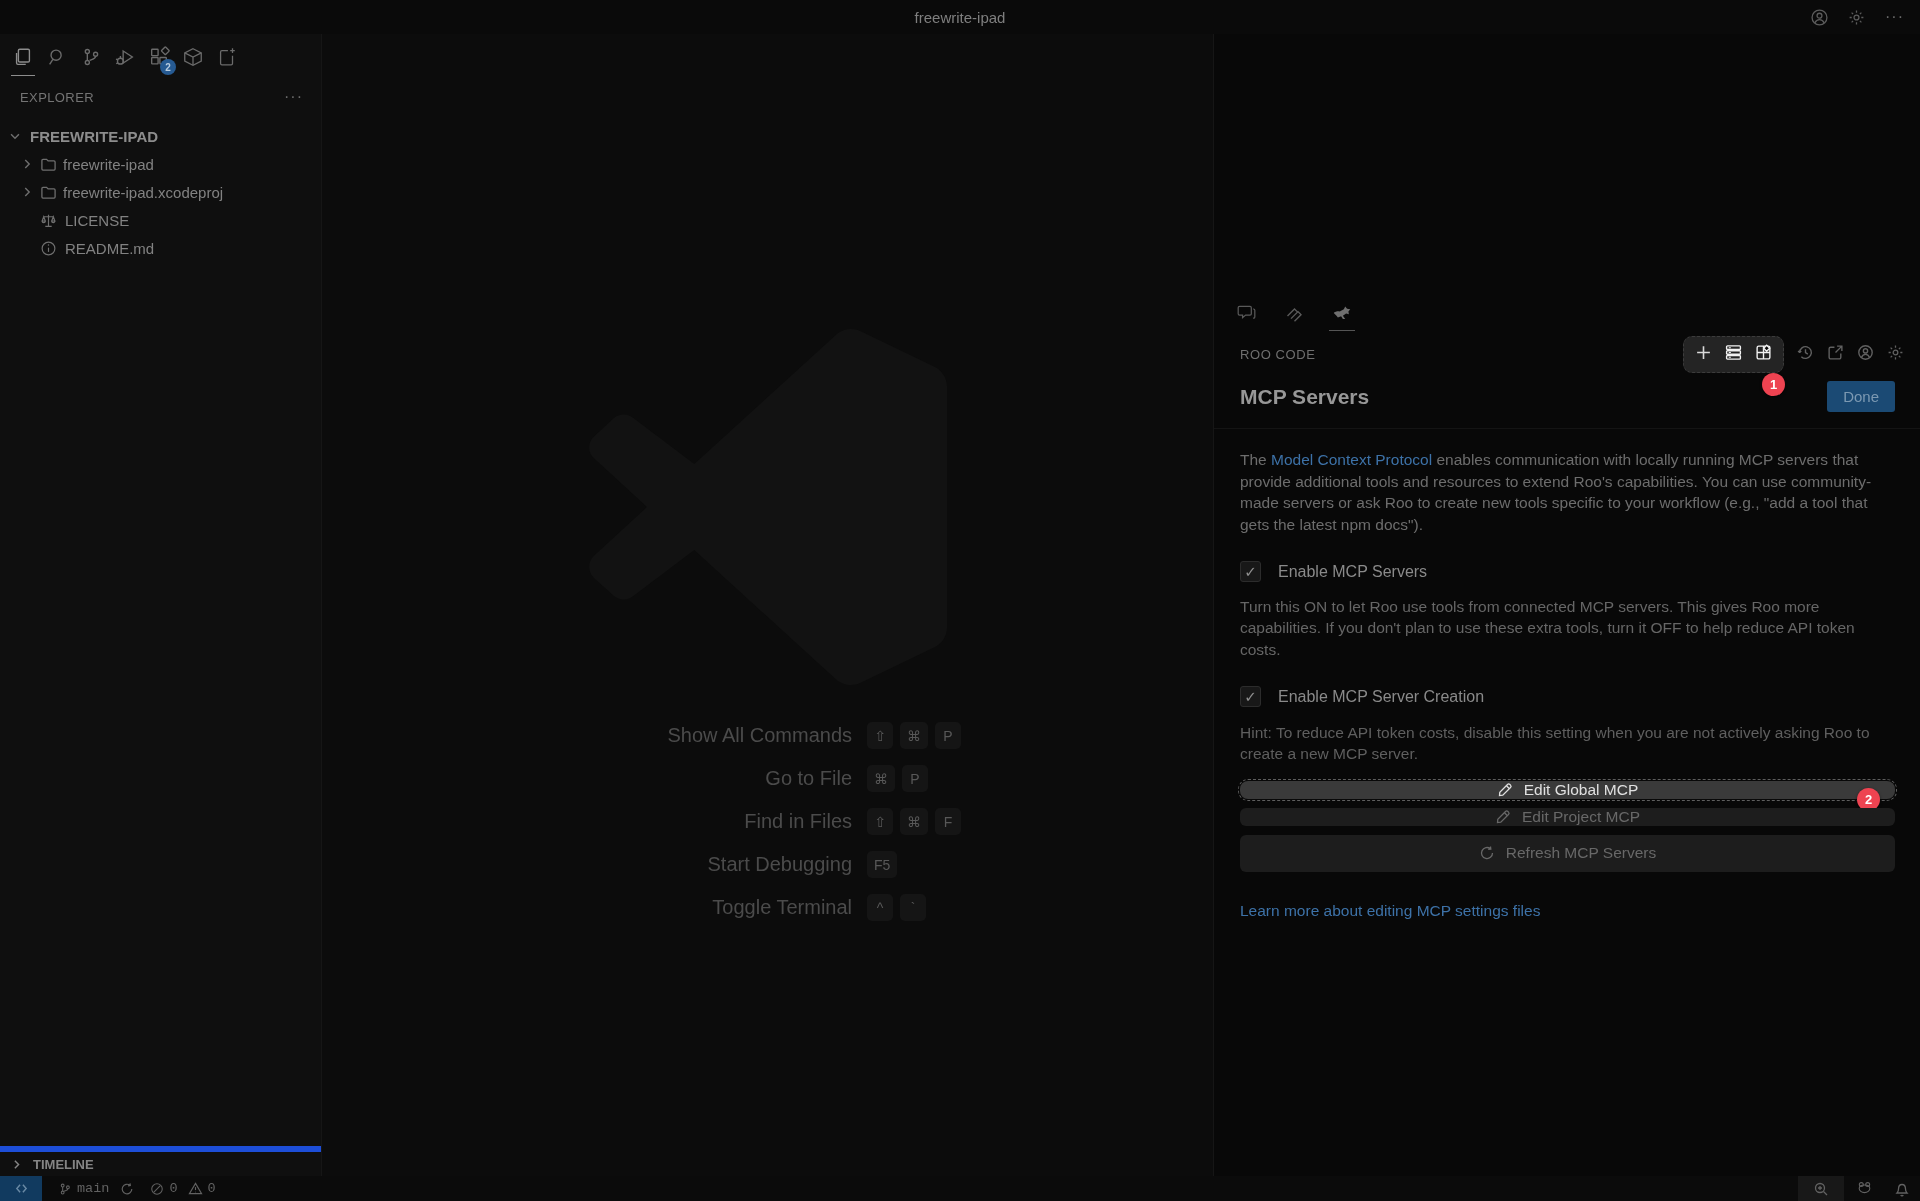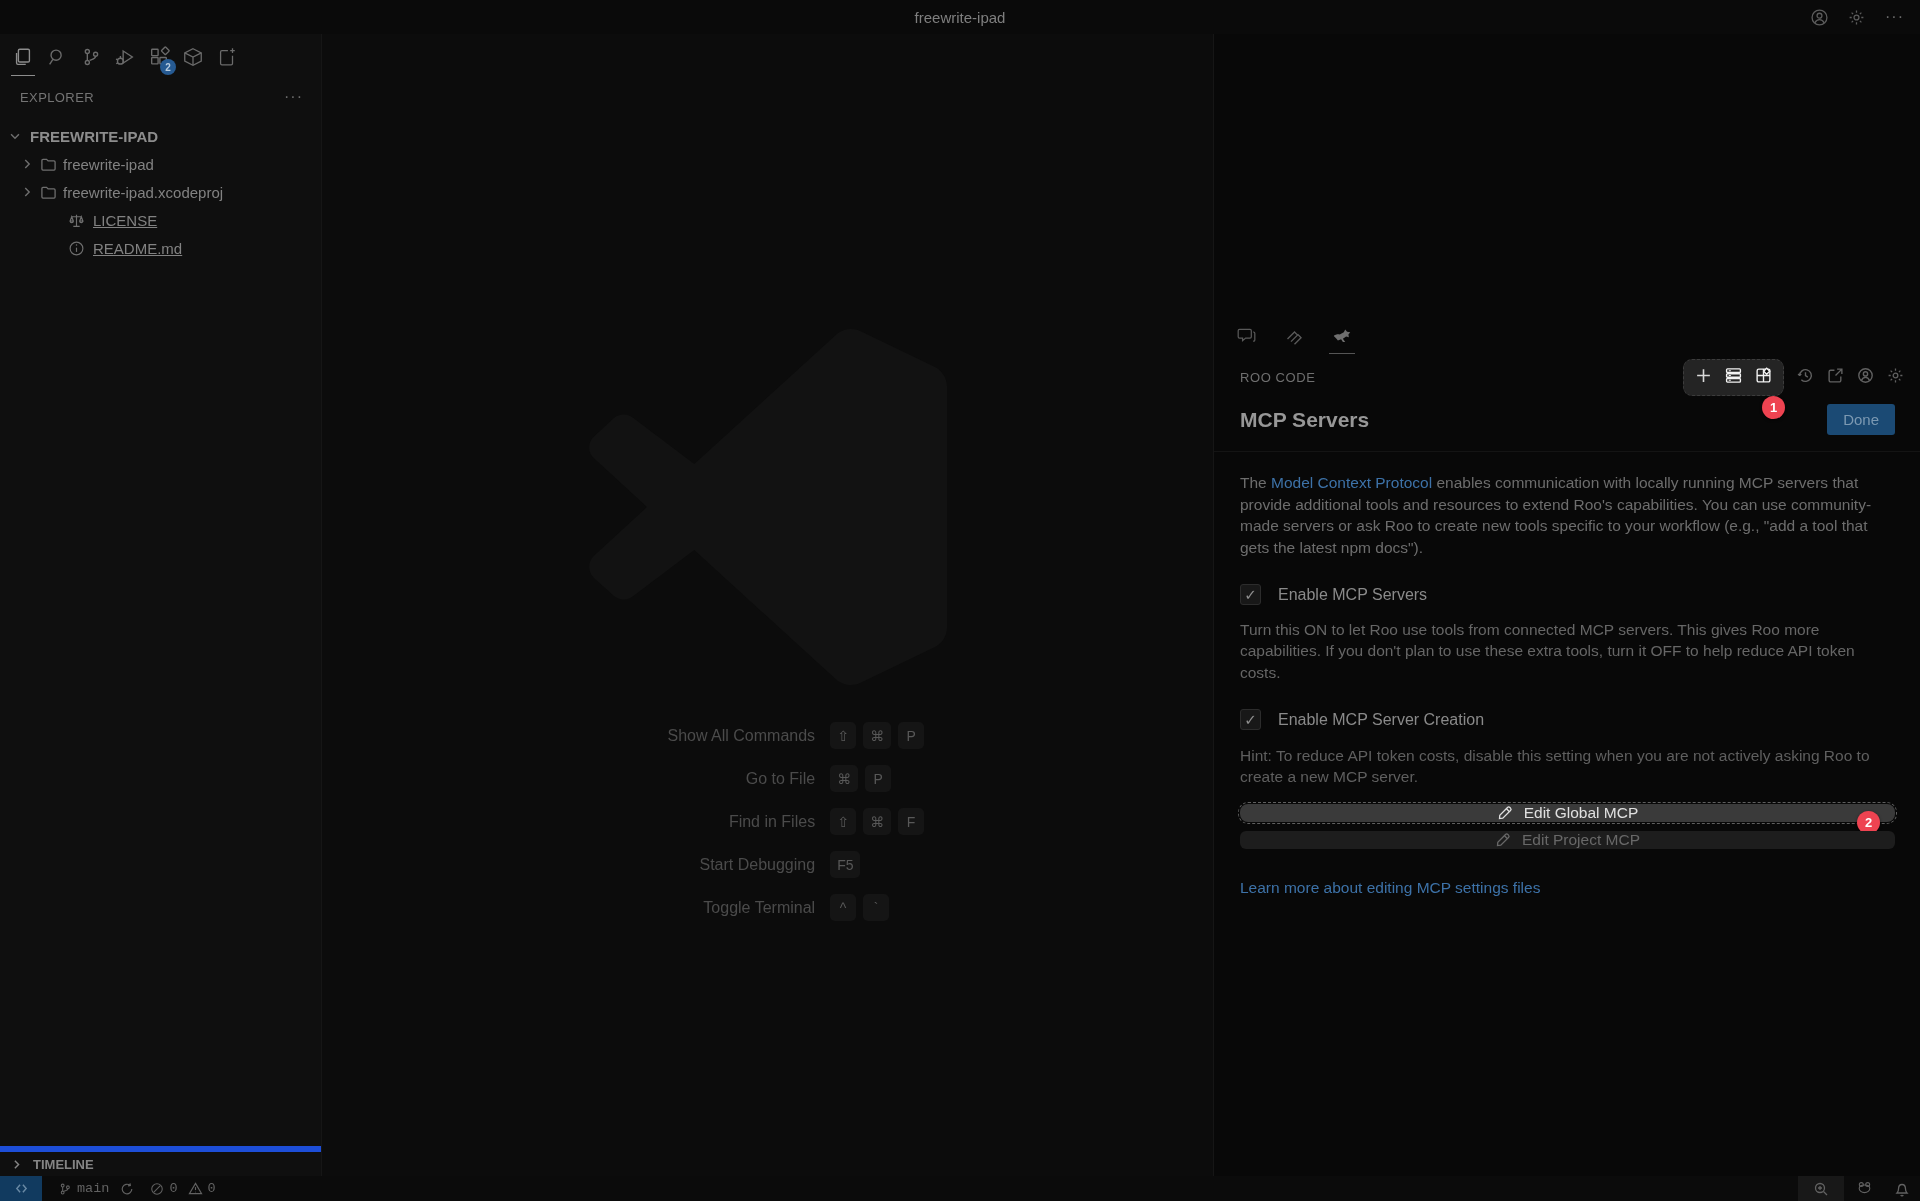--- a/index.html
+++ b/index.html
@@ -32,34 +32,34 @@
 
   .explorer-header { height:34px; display:flex; align-items:center; padding:0 18px 0 20px;
                      color:#747474; font-size:13px; letter-spacing:.4px; }
   .explorer-header .spacer { flex:1; }
   .more-dots { color:#6a6a6a; font-size:16px; letter-spacing:1px; }
 
   .tree { font-size:15px; color:#828282; margin-top:8px; }
   .tree-row { height:28px; display:flex; align-items:center; }
   .tree-root { font-weight:700; color:#8d8d8d; padding-left:8px; gap:8px; }
   .tree-folder { padding-left:20px; gap:6px; }
-  .tree-file { padding-left:68px; gap:8px;text-decoration:underline; }
+  .tree-file { padding-left:40px; gap:8px; }
   .tree-row .glyph { color:#6f6f6f; display:flex; align-items:center; }
 
   .timeline { position:absolute; left:0; right:0; bottom:0; height:30px;
               border-top:6px solid #1d4ed8; display:flex; align-items:center;
               gap:10px; padding-left:10px; color:#858585; font-size:13px; font-weight:700; }
 
   
   .editor { flex:1; background:#0c0c0c; position:relative; overflow:hidden; }
   .watermark { position:absolute; top:294px; left:50%; transform:translateX(-50%); }
   .shortcuts { position:absolute; top:688px; left:50%; transform:translateX(-100px);
                display:grid; grid-template-columns:max-content max-content;
                column-gap:15px; row-gap:16px; align-items:center; width:600px; }
-  .sc-label { justify-self:end; color:#4b4b4b; font-size:16px; }
+  .sc-label { justify-self:end; color:#4b4b4b; font-size:20px; }
   .sc-keys { display:flex; gap:7px; }
   .key { min-width:26px; height:27px; padding:0 7px; background:#151515; border-radius:5px;
          color:#585858; font-size:14px; display:flex; align-items:center; justify-content:center;
          font-family:"Liberation Sans","DejaVu Sans",sans-serif; }
 
   
   .rightpanel { width:707px; background:#080808; border-left:1px solid #161616;
                 display:flex; flex-direction:column;justify-content:center; }
   .panel-tabs { height:46px; display:flex; align-items:center; gap:18px; padding-left:17px; }
   .ptab { width:30px; height:42px; display:flex; align-items:center; justify-content:center;
@@ -411,20 +411,26 @@
           <span class="num-badge badge-2">2</span>
         </button>
         <button class="btn">
           <svg width="16" height="16" viewBox="0 0 16 16" fill="none" stroke="currentColor" stroke-width="1.3">
             <path d="M10.5 2.5a1.7 1.7 0 0 1 2.4 0l.6.6a1.7 1.7 0 0 1 0 2.4L5.8 13.2 2.5 13.5l.3-3.3z"></path>
               <path d="m9.5 3.8 2.7 2.7"></path>
           </svg>
           <span>Edit Project MCP</span>
         </button>
       </div>
+      <button class="btn btn-refresh">
+        <svg width="16" height="16" viewBox="0 0 16 16" fill="none" stroke="currentColor" stroke-width="1.3">
+          <path d="M13.5 8a5.5 5.5 0 1 1-2-4.2M11.5 1.5l.3 2.6-2.6.3"></path>
+        </svg>
+        <span>Refresh MCP Servers</span>
+      </button>
 
       <a class="link footer-link" href="#">Learn more about editing MCP settings files</a>
     </div>
   </div>
 </div>
 
 <div class="statusbar">
   <div class="remote">
     <svg width="15" height="15" viewBox="0 0 16 16" fill="none" stroke="currentColor" stroke-width="1.5">
       <path d="M6.5 4 3 8l3.5 4M9.5 4 13 8l-3.5 4"></path>

